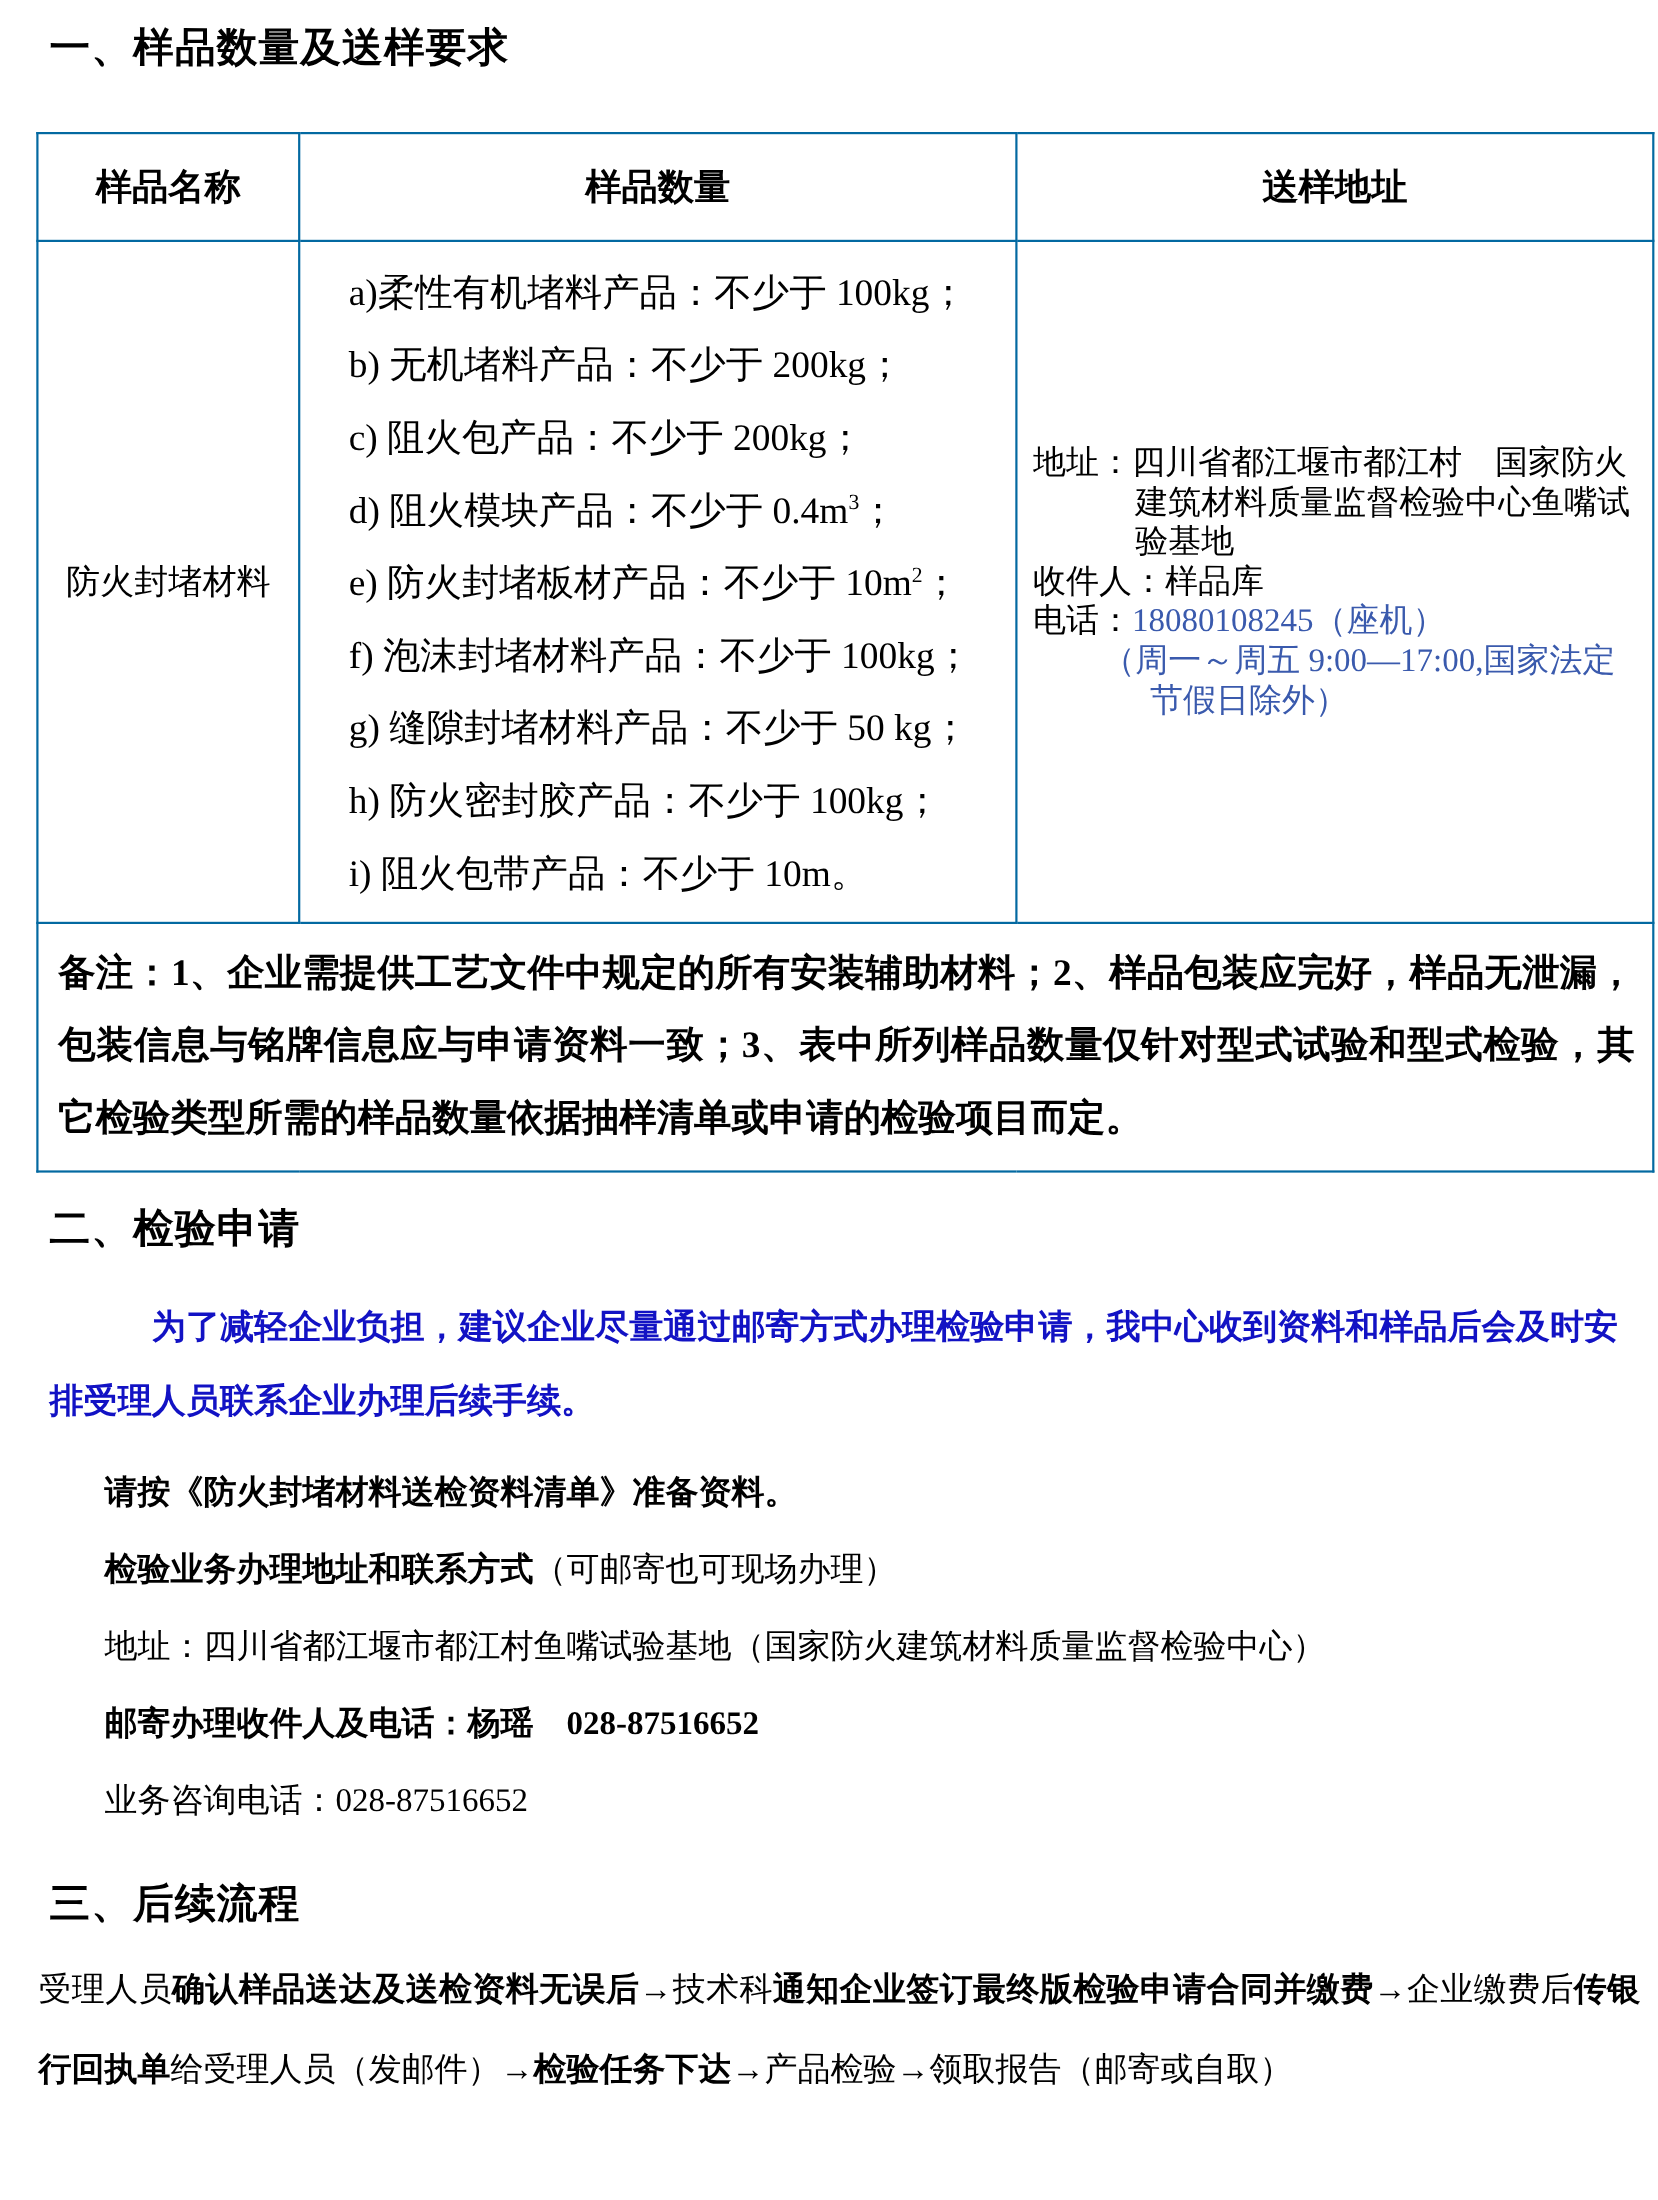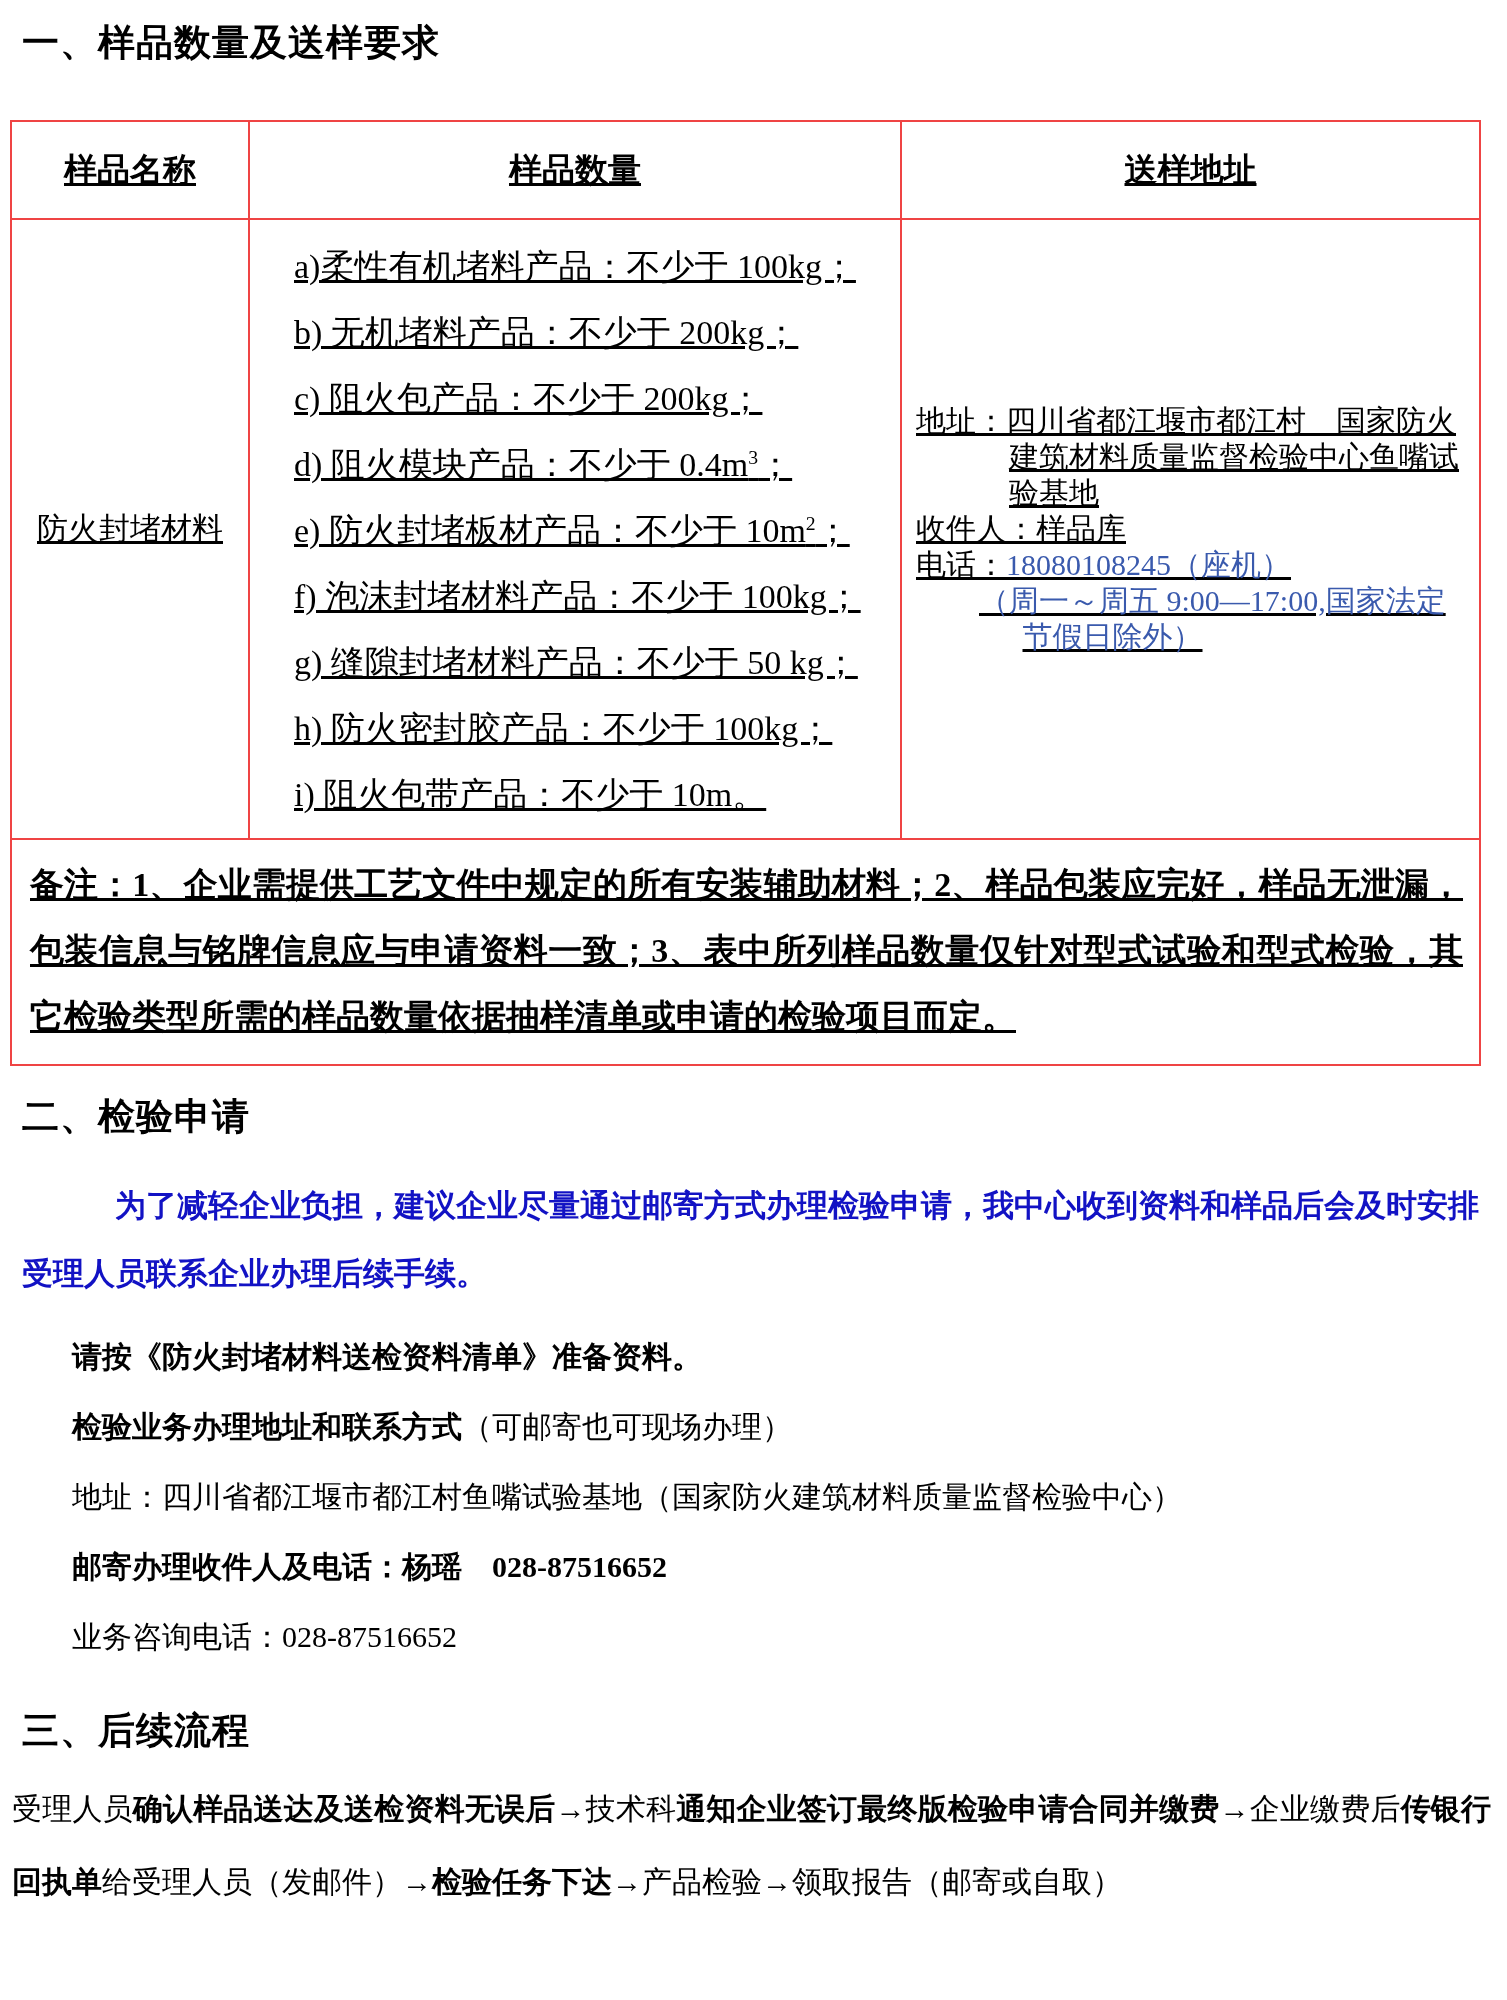--- a/index.html
+++ b/index.html
@@ -2,34 +2,34 @@
 <html style="--contact-blue: #3a5aad; --notice-blue: #1212c4; --text: #000000; --table-border: #000000;"><head>
 <meta charset="utf-8">
 <style>
   *{box-sizing:border-box;margin:0;padding:0}
   html,body{background:#ffffff}
   body{
     width:1507px;height:2000px;overflow:hidden;
     color:#000;
     font-family:"Liberation Serif","DejaVu Serif",serif;
   }
-  .page{padding:12px 16px 0 10px;}
+  .page{padding:12px 16px 0 10px;margin-left:23px;}
   .h1{
     font-size:37px;font-weight:bold;letter-spacing:1px;
     margin-left:12px;
   }
   .h1.first{margin-top:6px;}
   .h1.sec2{margin-top:26px;}
   .h1.sec3{margin-top:34px;}
 
   table.sample{
     border-collapse:collapse;table-layout:fixed;
     width:1471px;margin-top:52px;
   }
-  table.sample td{border:2px solid #ef4444;vertical-align:middle;text-decoration:underline;}
+  table.sample td{border:2px solid #0369a1;vertical-align:middle;}
   td.th{font-size:33px;font-weight:bold;text-align:center;height:98px;}
   td.name-cell{text-align:center;font-size:31px;}
   td.qty-cell{padding:14px 4px 10px 44px;font-size:34px;height:602px;}
   .qty-item{height:66px;line-height:66px;white-space:nowrap;}
   sup{font-size:0.58em;line-height:0;}
   td.addr-cell{font-size:30px;padding:0 12px 0 14px;}
   .contact-line{line-height:36px;}
   .hang-addr{padding-left:3.1em;text-indent:-3.1em;}
   .sched{padding-left:3.55em;text-indent:-1.45em;}
   td.note-cell{

